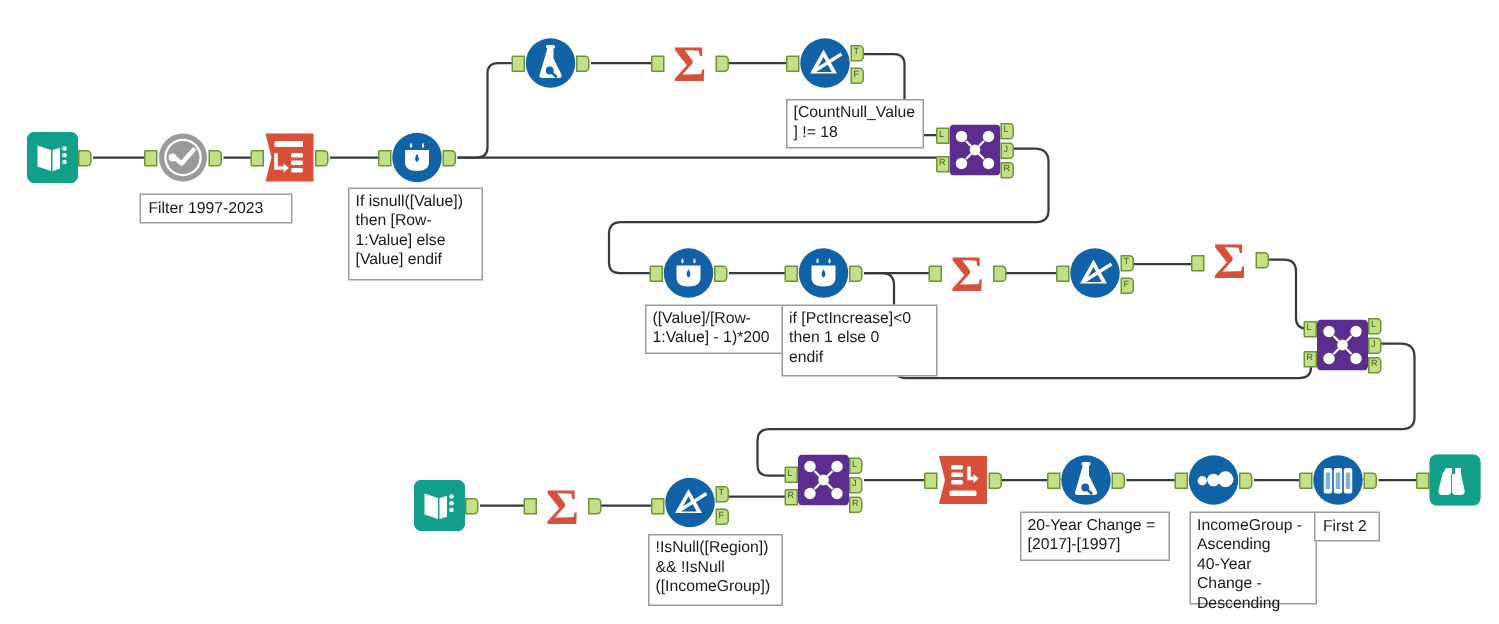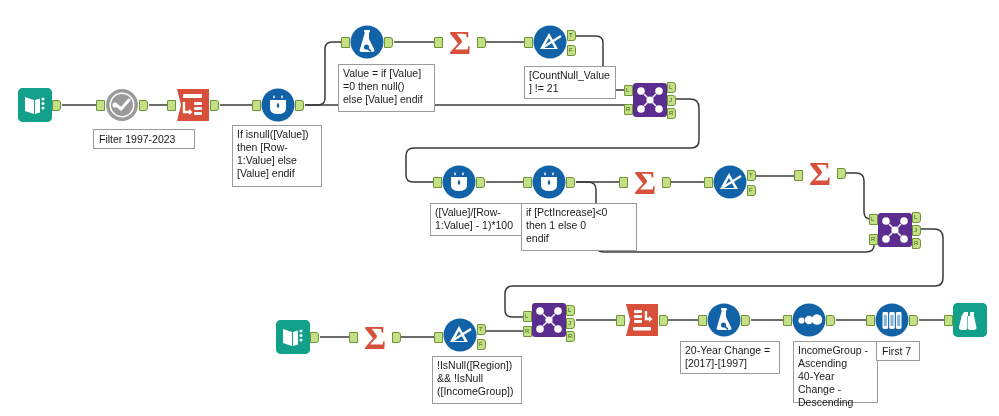--- a/index.html
+++ b/index.html
@@ -464,42 +464,39 @@
     </div>
   </div>
 
   <div class="label" style="left:93px;top:129px;width:102px">Filter 1997-2023</div>
 
   <div class="note" style="left:232px;top:125px;width:90px;height:62px">If isnull([Value])
 then [Row-
 1:Value] else
 [Value] endif</div>
 
-  <div class="note" style="left:338px;top:64px;width:97px;height:48px">Value = if [Value]
-=0 then null()
-else [Value] endif</div>
 
   <div class="note" style="left:524px;top:66px;width:92px;height:33px">[CountNull_Value
-] != 21</div>
+] != 18</div>
 
   <div class="note" style="left:430px;top:203px;width:92px;height:33px">([Value]/[Row-
-1:Value] - 1)*100</div>
-
-  <div class="note" style="left:521px;top:203px;width:116px;height:48px">if [PctIncrease]&lt;0
+1:Value] - 1)*200</div>
+
+  <div class="note" style="left:521px;top:203px;width:104px;height:48px">if [PctIncrease]&lt;0
 then 1 else 0
 endif</div>
 
 
   <div class="note" style="left:432px;top:356px;width:90px;height:48px">!IsNull([Region])
 &amp;&amp; !IsNull
 ([IncomeGroup])</div>
 
   <div class="note" style="left:680px;top:341px;width:100px;height:33px">20-Year Change =
 [2017]-[1997]</div>
 
   <div class="note" style="left:793px;top:341px;width:85px;height:62px">IncomeGroup -
 Ascending
 40-Year Change -
 Descending</div>
 
-  <div class="label" style="left:876px;top:341px;width:44px">First 7</div>
+  <div class="label" style="left:876px;top:341px;width:44px">First 2</div>
 
 </div>
 
 </body></html>

